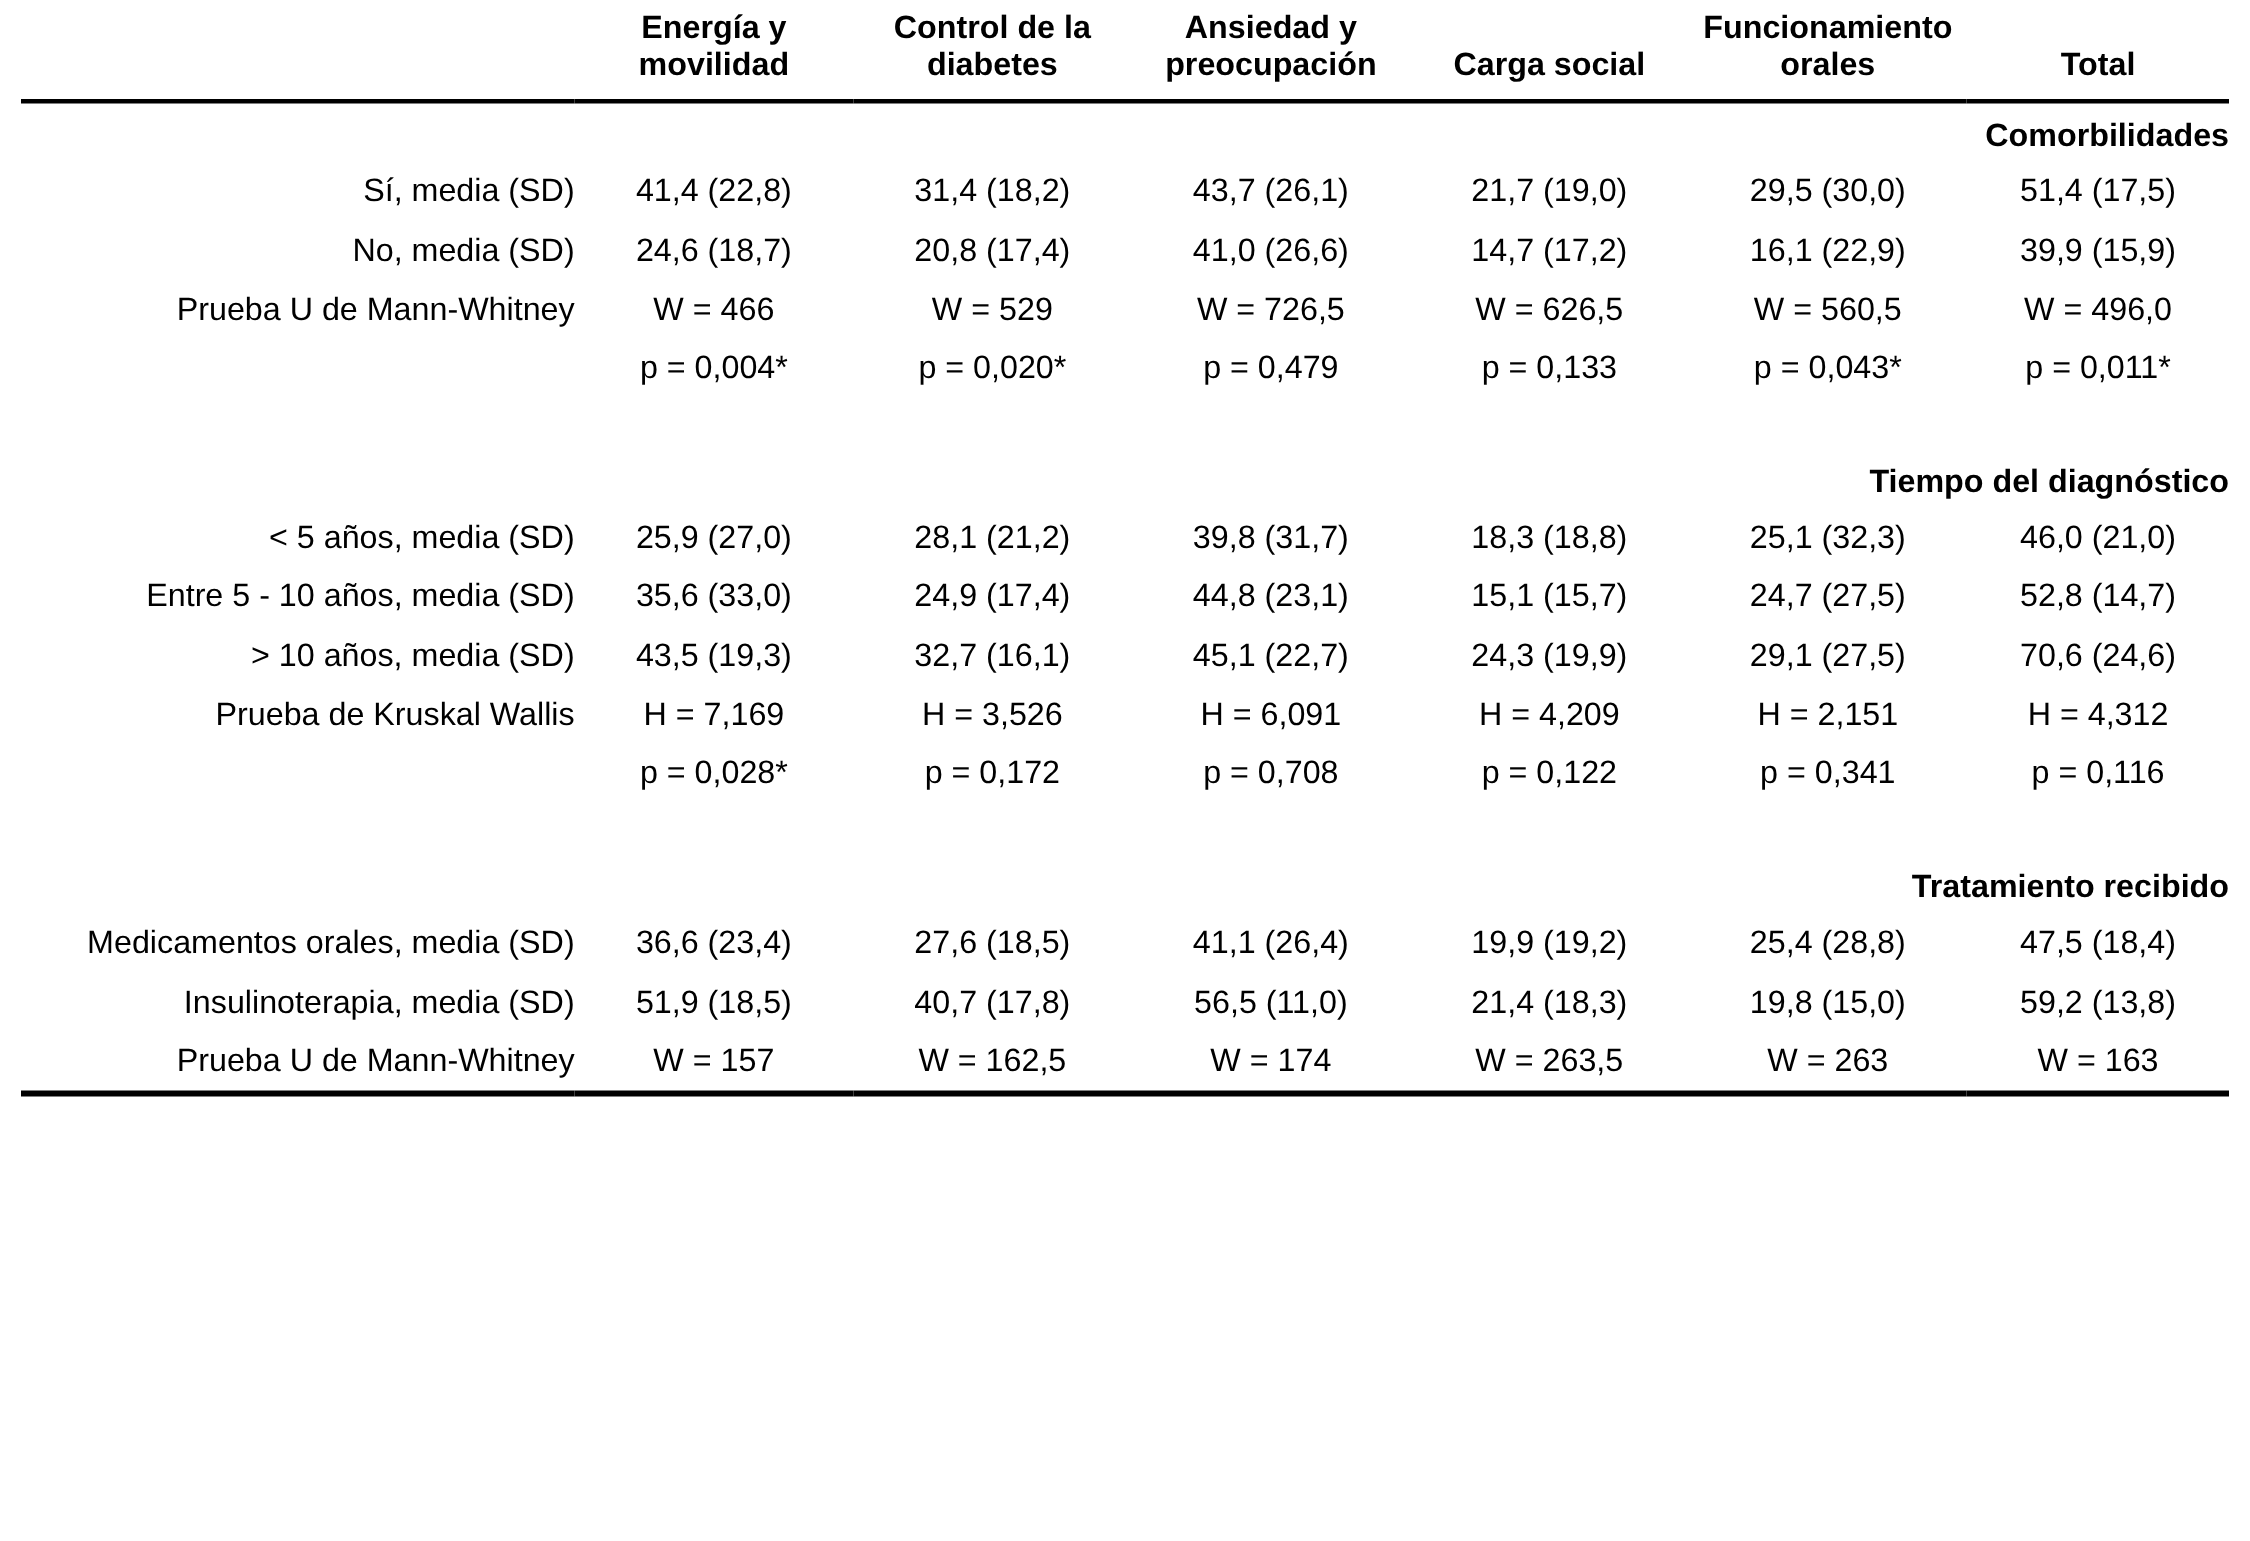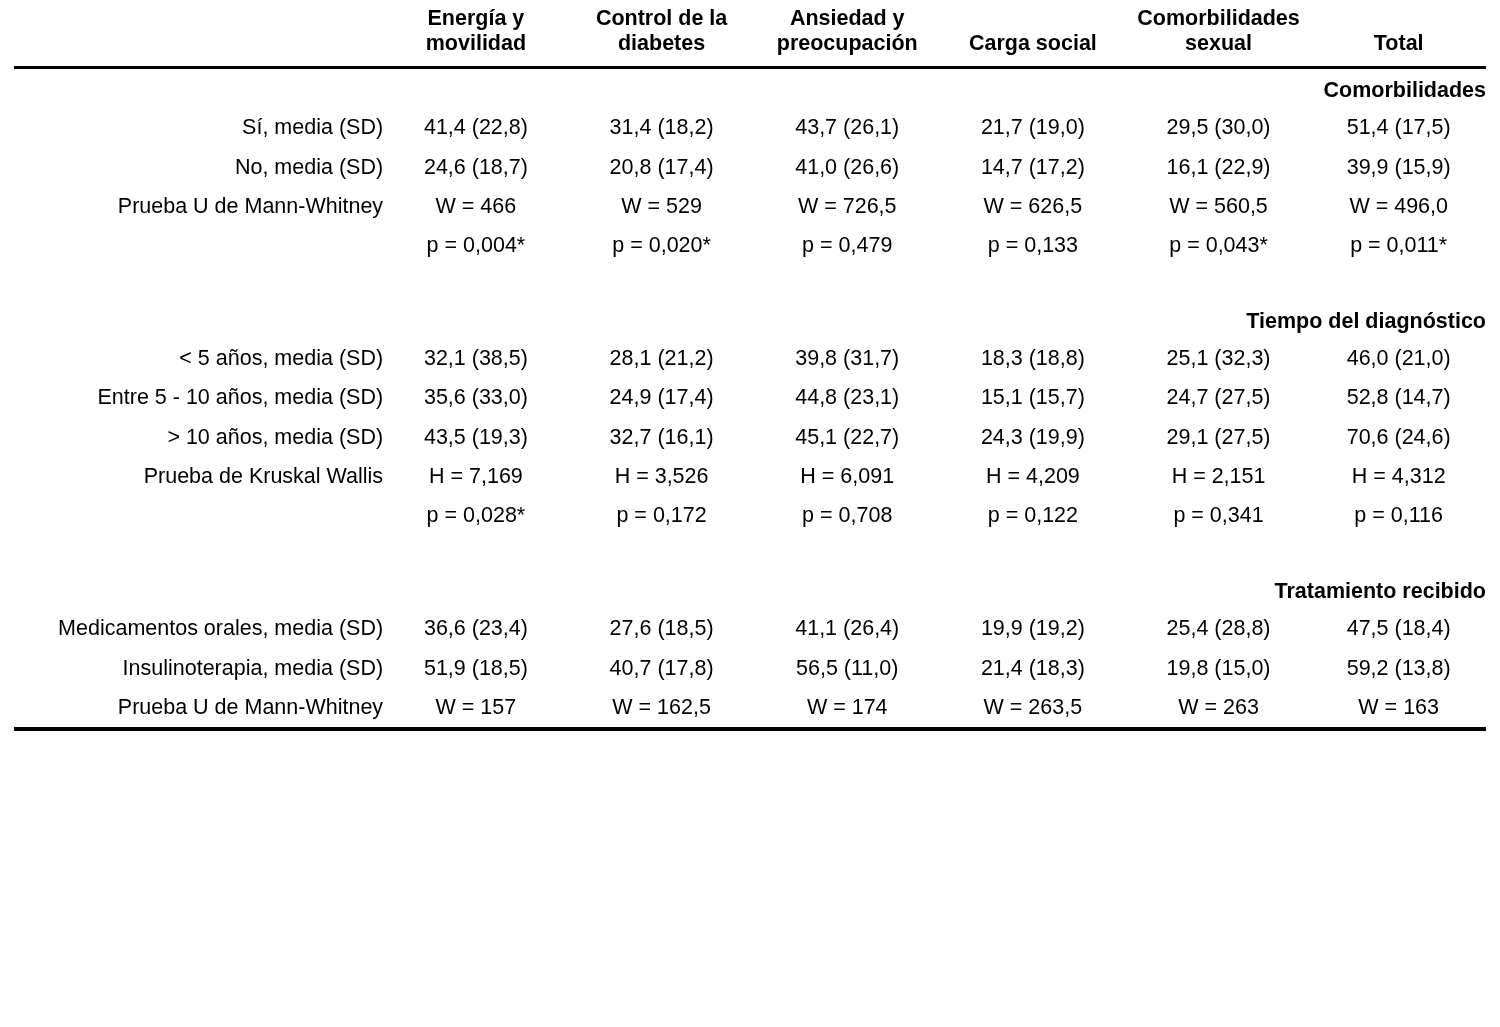--- a/index.html
+++ b/index.html
@@ -93,21 +93,21 @@
       <col class="c-data">
       <col class="c-total">
     </colgroup>
     <thead>
       <tr class="rule-top header-row">
         <th class="label-col"></th>
         <th>Energía y movilidad</th>
         <th>Control de la diabetes</th>
         <th>Ansiedad y preocupación</th>
         <th>Carga social</th>
-        <th>Comorbilidades sexual</th>
+        <th>Funcionamiento orales</th>
         <th>Total</th>
       </tr>
     </thead>
     <tbody>
 
       <tr class="section-row">
         <td class="label-col" colspan="7">Comorbilidades</td>
       </tr>
       <tr class="data-row">
         <td class="label-col">Sí, media (SD)</td>
@@ -148,21 +148,21 @@
 
       <tr class="spacer-row">
           <td colspan="7"></td>
         </tr>
 
       <tr class="section-row">
         <td class="label-col" colspan="7">Tiempo del diagnóstico</td>
       </tr>
       <tr class="data-row">
         <td class="label-col">&lt; 5 años, media (SD)</td>
-        <td class="val">32,1 (38,5)</td>
+        <td class="val">25,9 (27,0)</td>
         <td class="val">28,1 (21,2)</td>
         <td class="val">39,8 (31,7)</td>
         <td class="val">18,3 (18,8)</td>
         <td class="val">25,1 (32,3)</td>
         <td class="val">46,0 (21,0)</td>
       </tr>
       <tr class="data-row">
         <td class="label-col">Entre 5 - 10 años, media (SD)</td>
         <td class="val">35,6 (33,0)</td>
         <td class="val">24,9 (17,4)</td>

